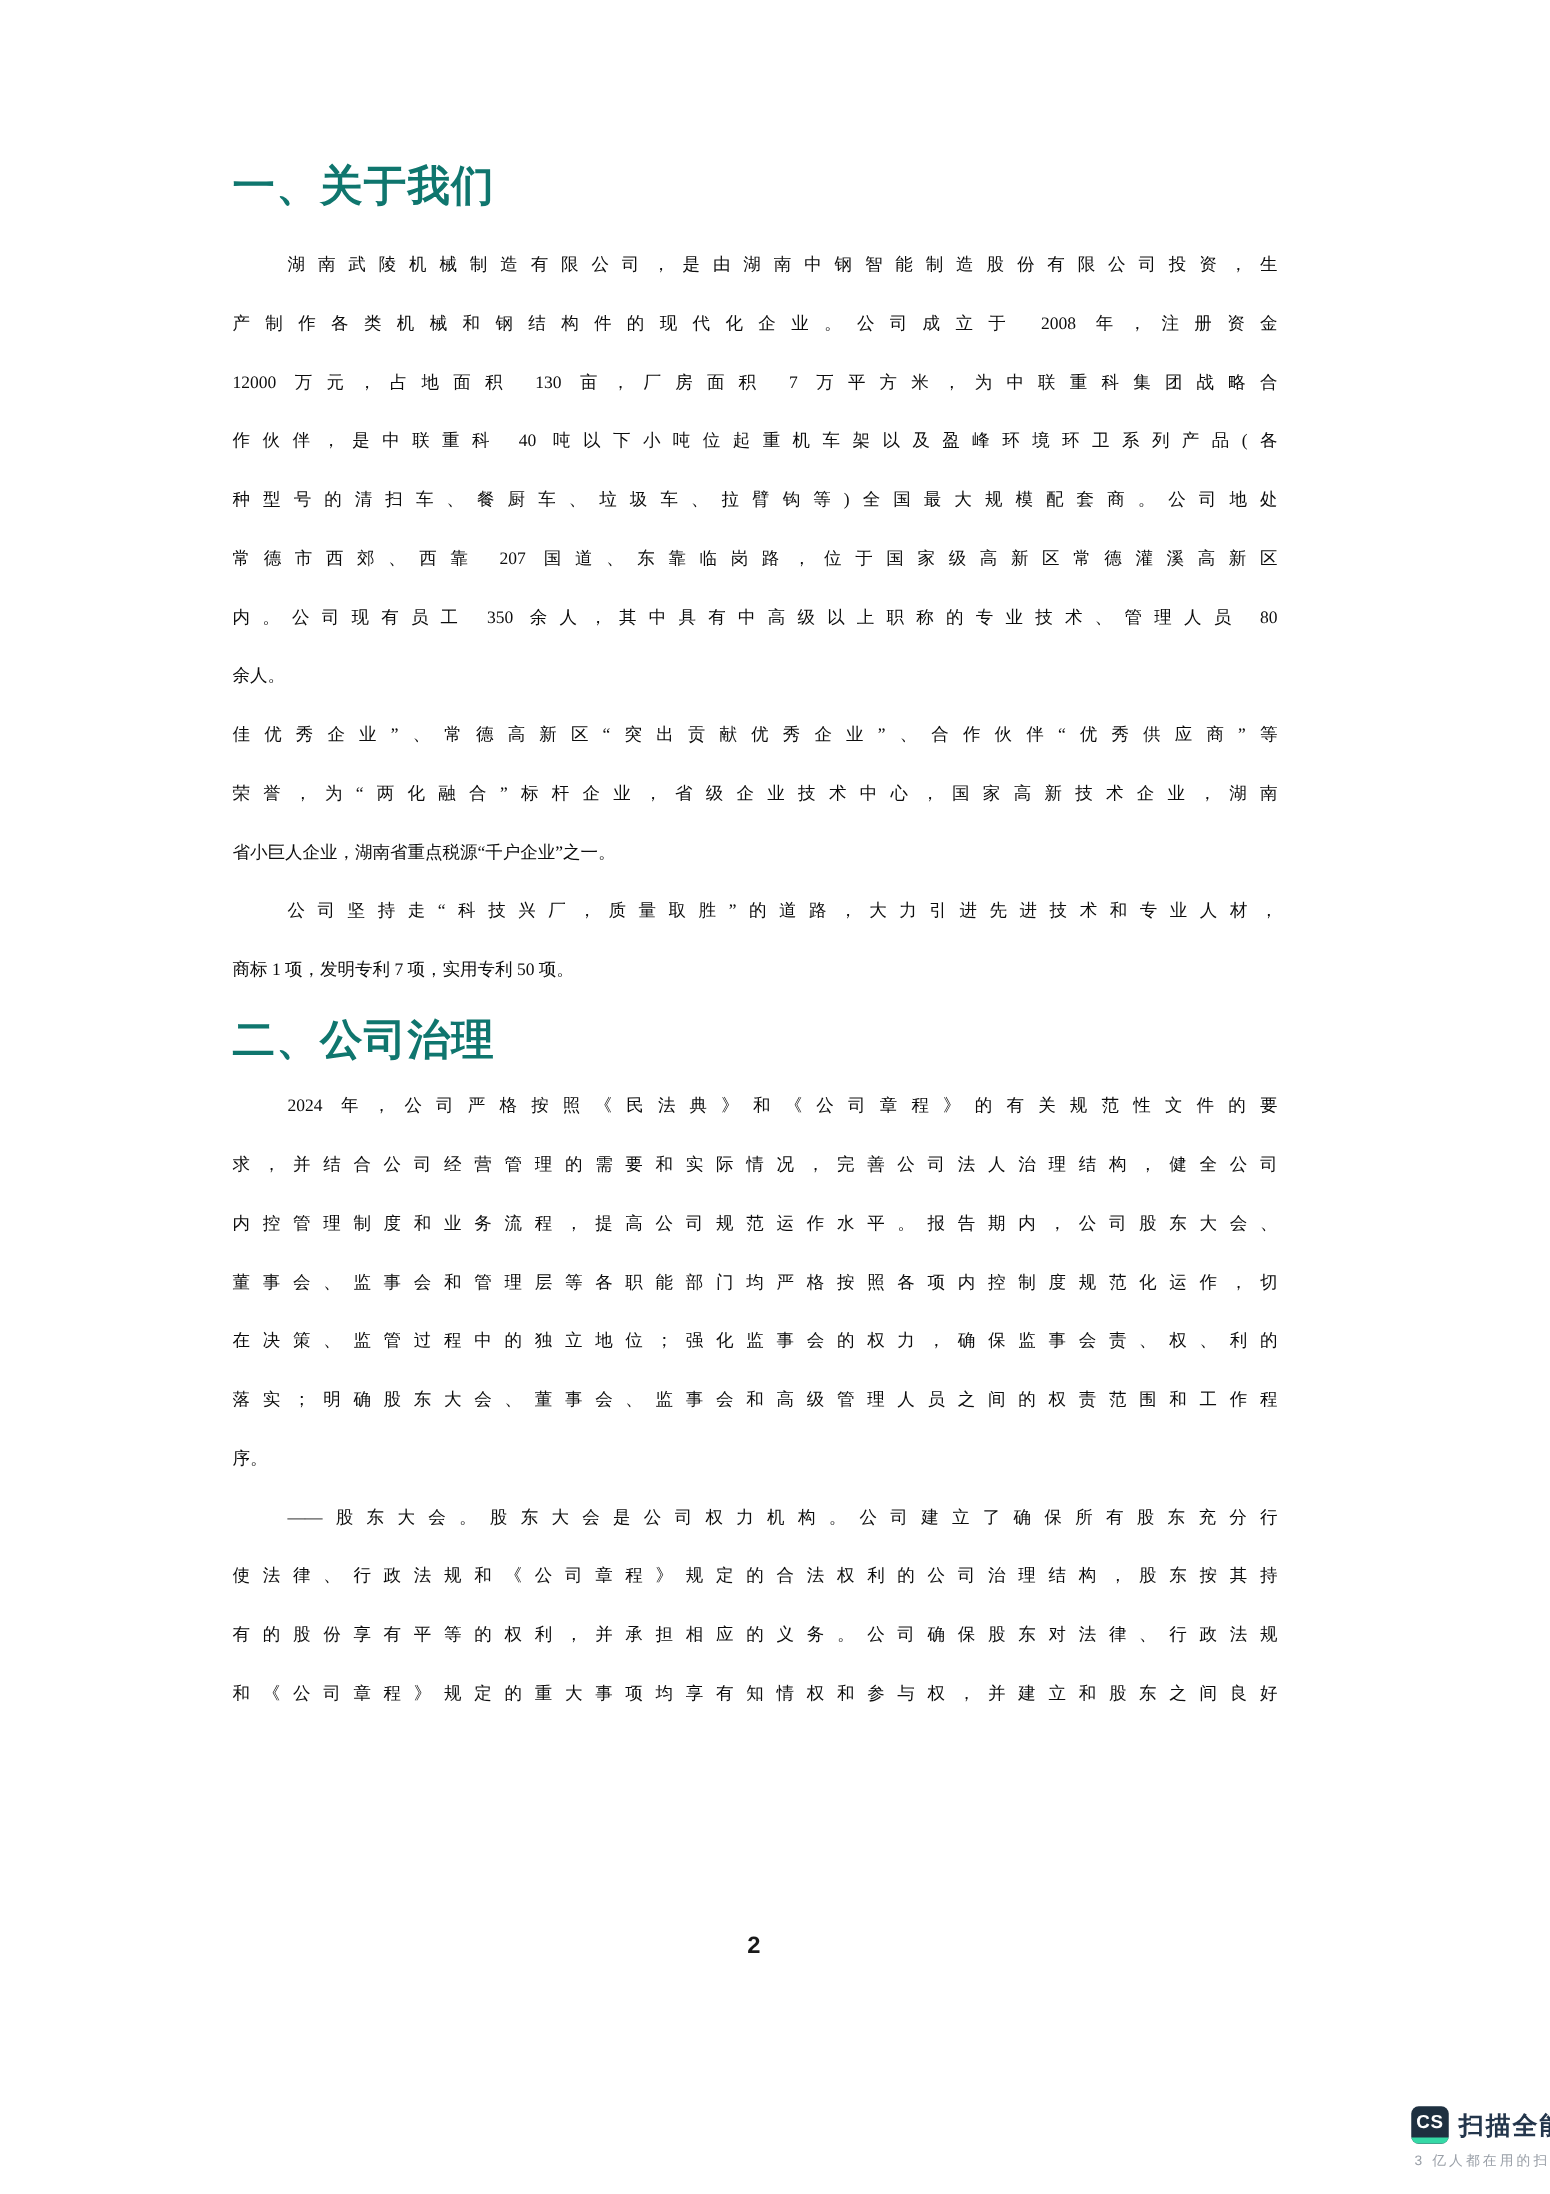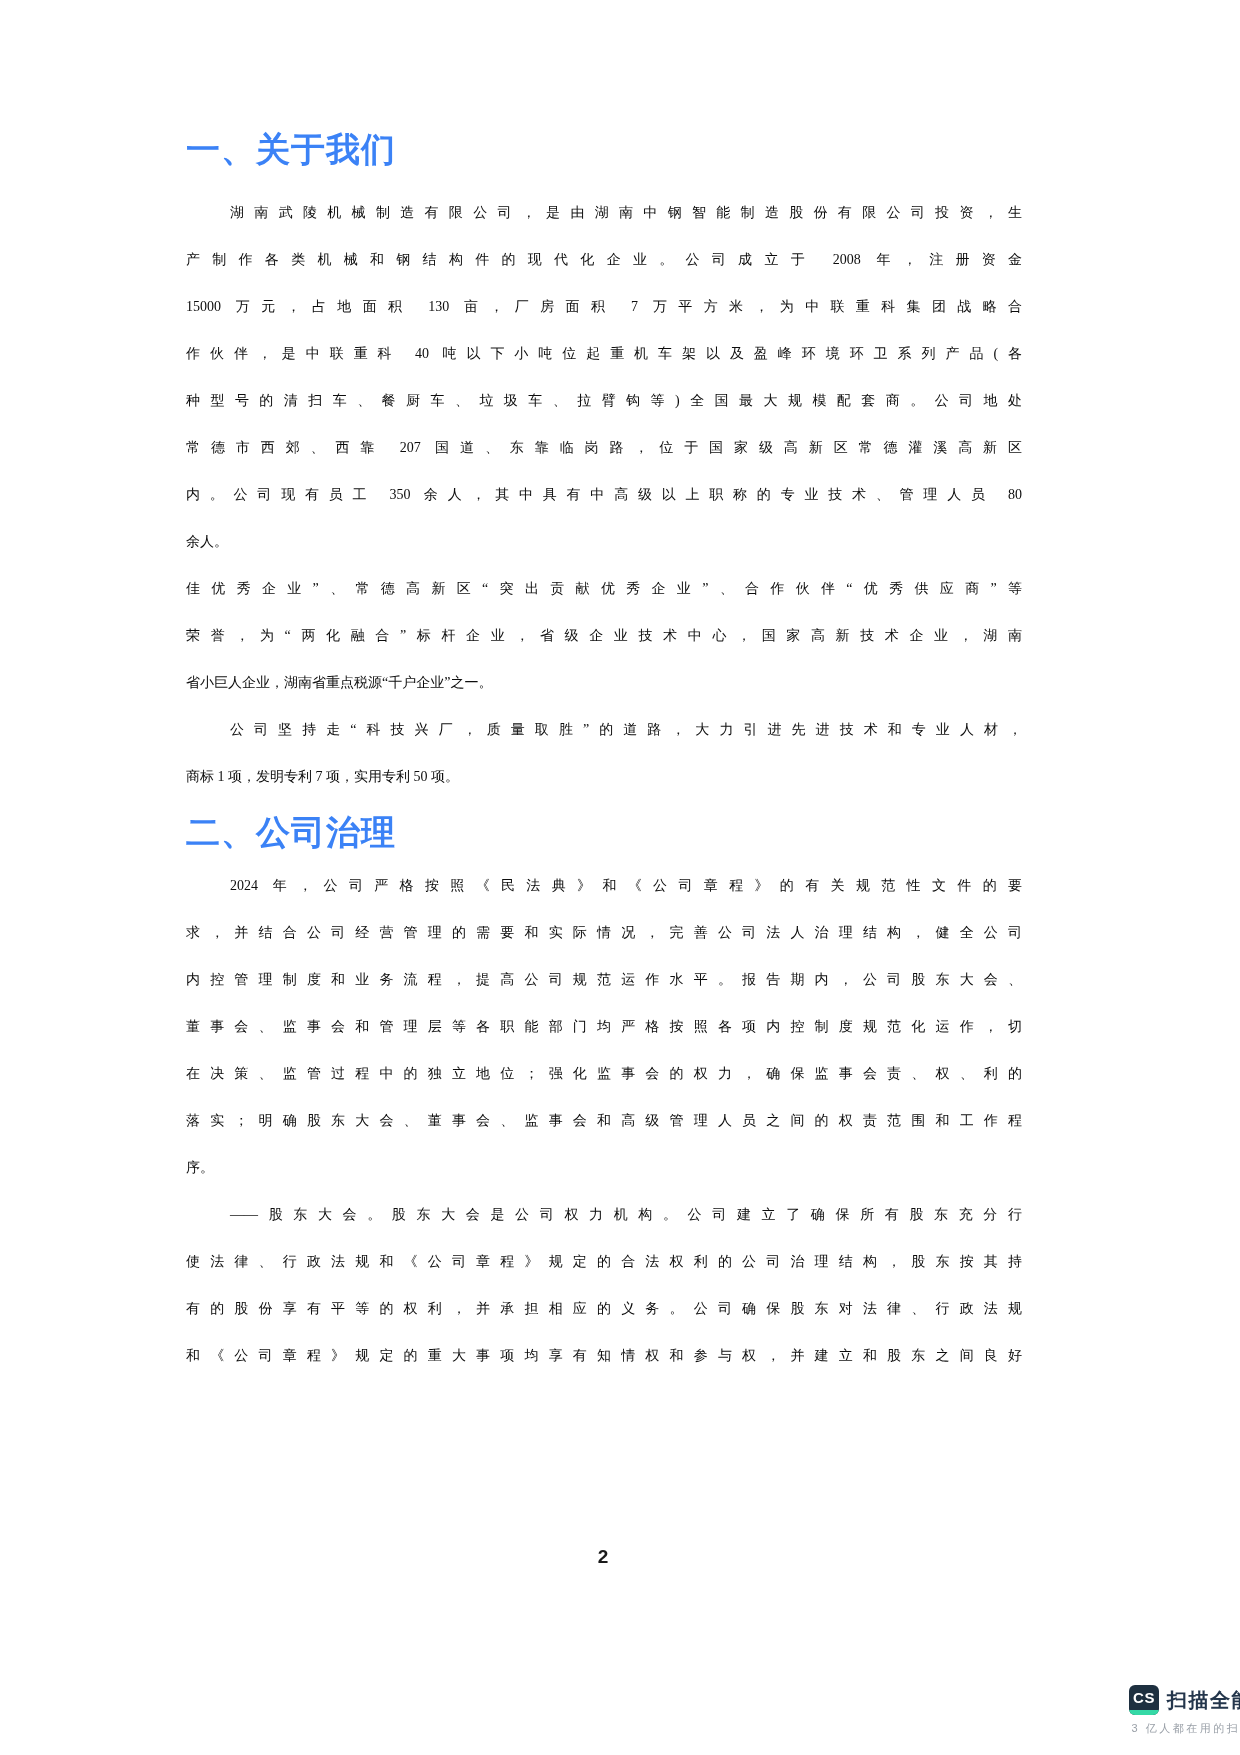--- a/index.html
+++ b/index.html
@@ -19,21 +19,21 @@
   .doc-content {
     position: absolute;
     left: 186px;
     top: 125px;
     width: 836px;
   }
   .heading {
     font-size: 34px;
     line-height: 50px;
     font-weight: 700;
-    color: #3b82f6;
+    color: #0f766e;
     letter-spacing: 1px;
   }
   .heading.h-first { margin: 0 0 14px 0; }
   .heading.h-second { margin: 8px 0 4px 0; }
   .line {
     height: 47px;
     line-height: 47px;
     font-size: 14px;
     text-align: justify;
     text-align-last: justify;
@@ -126,21 +126,21 @@
 <body>
 
 <div class="page">
 
   <div class="doc-content">
 
     <div class="heading h-first">一、关于我们</div>
 
     <div class="line indent">湖南武陵机械制造有限公司，是由湖南中钢智能制造股份有限公司投资，生</div>
     <div class="line">产制作各类机械和钢结构件的现代化企业。公司成立于 2008 年，注册资金</div>
-    <div class="line">15000 万元，占地面积 130 亩，厂房面积 7 万平方米，为中联重科集团战略合</div>
+    <div class="line">12000 万元，占地面积 130 亩，厂房面积 7 万平方米，为中联重科集团战略合</div>
     <div class="line">作伙伴，是中联重科 40 吨以下小吨位起重机车架以及盈峰环境环卫系列产品(各</div>
     <div class="line">种型号的清扫车、餐厨车、垃圾车、拉臂钩等)全国最大规模配套商。公司地处</div>
     <div class="line">常德市西郊、西靠 207 国道、东靠临岗路，位于国家级高新区常德灌溪高新区</div>
     <div class="line">内。公司现有员工 350 余人，其中具有中高级以上职称的专业技术、管理人员 80</div>
     <div class="line last">余人。</div>
 
     <div class="line">佳优秀企业”、常德高新区“突出贡献优秀企业”、合作伙伴“优秀供应商”等</div>
     <div class="line">荣誉，为“两化融合”标杆企业，省级企业技术中心，国家高新技术企业，湖南</div>
     <div class="line last">省小巨人企业，湖南省重点税源“千户企业”之一。</div>
 

